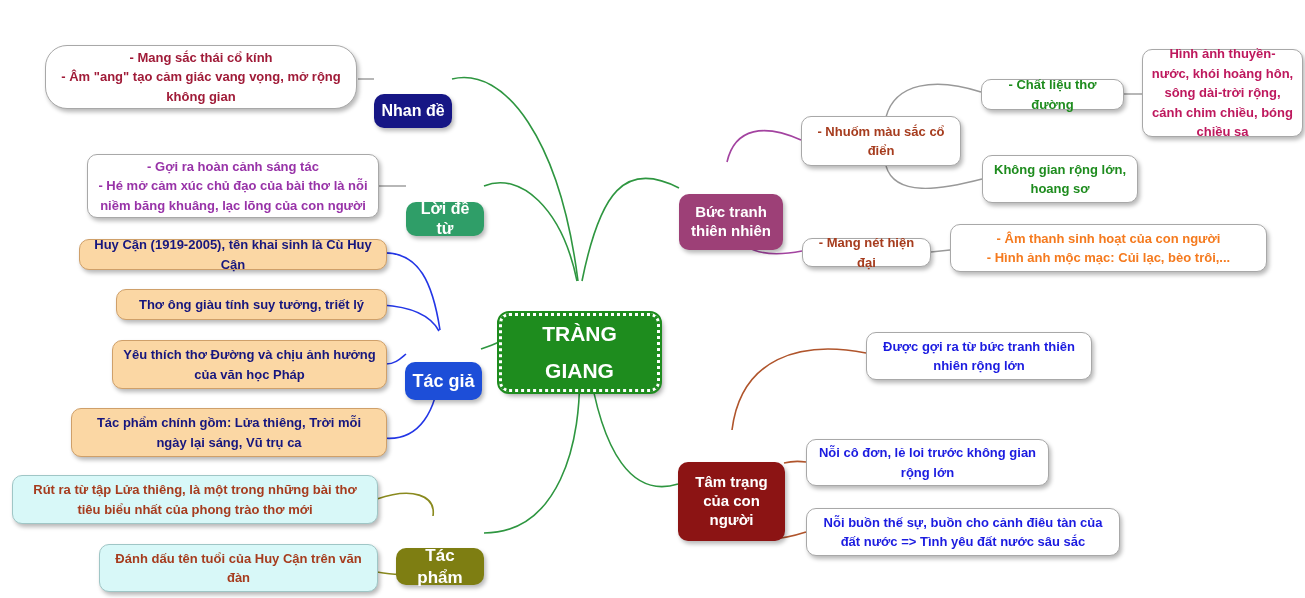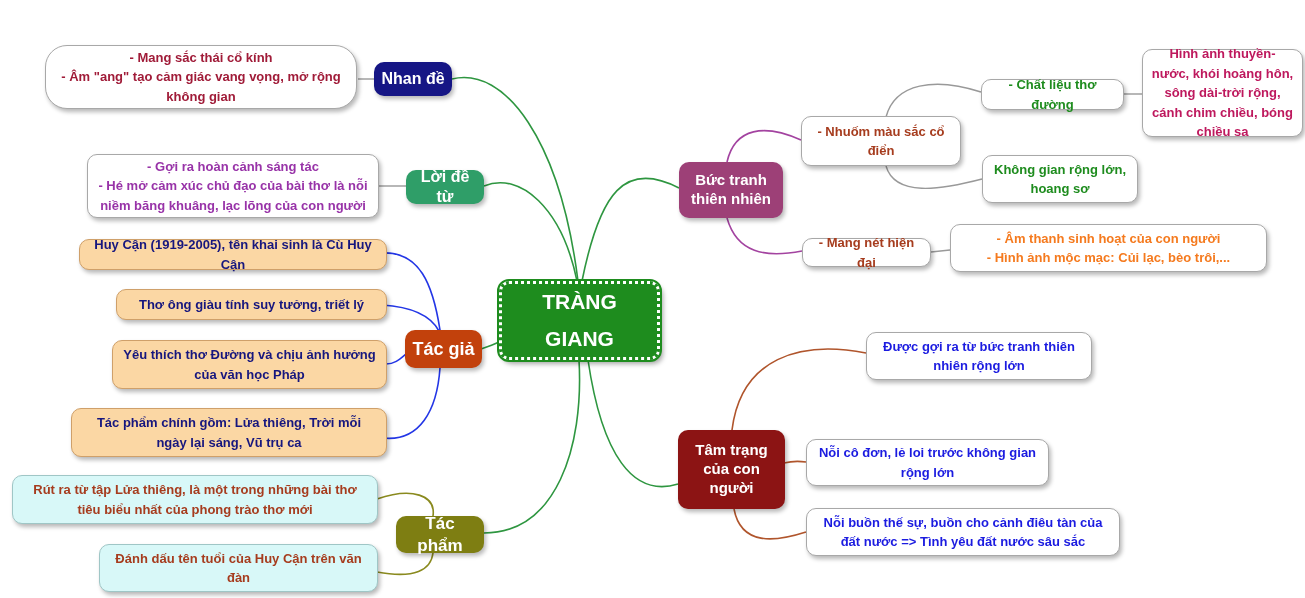--- a/index.html
+++ b/index.html
@@ -6,36 +6,36 @@
   .canvas{
     position:relative;width:1305px;height:598px;background:#fff;overflow:hidden;
     font-family:"Liberation Sans","DejaVu Sans",sans-serif;font-weight:bold;
   }
   svg.connectors{position:absolute;left:0;top:0;width:1305px;height:598px;}
   .node,.box{
     position:absolute;display:flex;align-items:center;justify-content:center;
     text-align:center;border-radius:10px;box-sizing:border-box;
     box-shadow:2px 3px 4px rgba(0,0,0,.28);
   }
-  .node{color:#fff;padding:12px 6px;line-height:1.25;}
+  .node{color:#fff;padding:12px 6px;line-height:1.25;margin-top:32px;}
   .box{
     background:#fff;border:1px solid #a8a8a8;font-size:13px;line-height:1.5;
     padding:4px 8px;white-space:pre-line;
   }
   .box.peach{background:#fbd7a4;border-color:#cfa06a;color:#16167e;}
   .box.cyan{background:#d8f8f8;border-color:#9fc6c6;color:#a63c1e;}
   .center-node{
     background:#1e8c1e;color:#fff;font-size:21px;line-height:1.75;
     border:3px dotted #fff;outline:2px solid #1e8c1e;
     box-shadow:3px 4px 5px rgba(0,0,0,.35);
   }
   
   .n-navy{background:#161685;font-size:16px;}
   .n-green{background:#2f9e68;font-size:16px;}
-  .n-blue{background:#c2410c;font-size:18px;}
+  .n-blue{background:#1d4ed8;font-size:18px;}
   .n-olive{background:#7e7e12;font-size:17px;}
   .n-plum{background:#9d4077;font-size:15px;}
   .n-darkred{background:#8c1414;font-size:15px;}
   
   .t-crimson{color:#a01b38;}
   .t-purple{color:#9833a8;}
   .t-brick{color:#a63c1e;}
   .t-green{color:#1e8c1e;}
   .t-violet{color:#be185d;}
   .t-orange{color:#f57a1e;}

